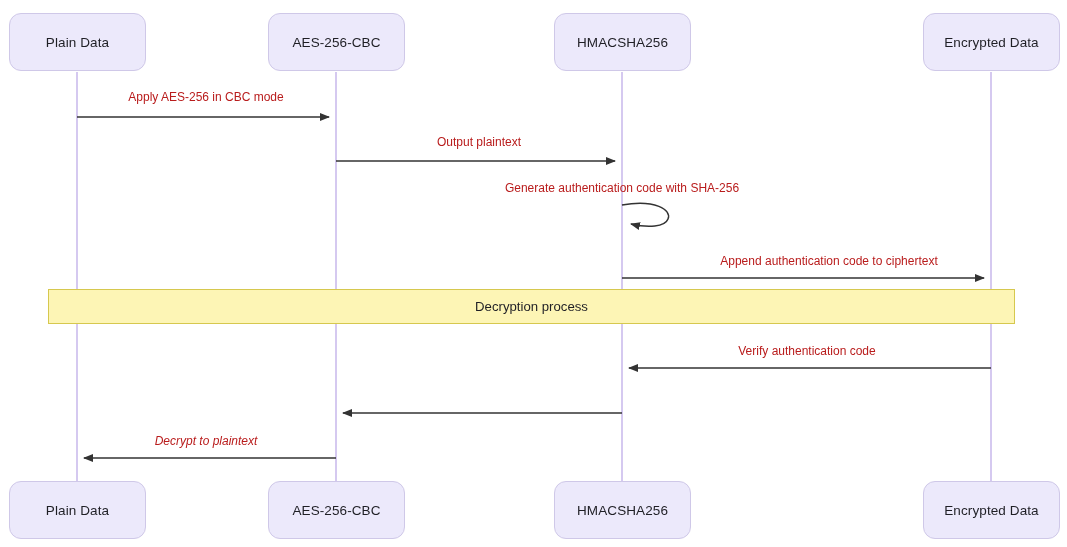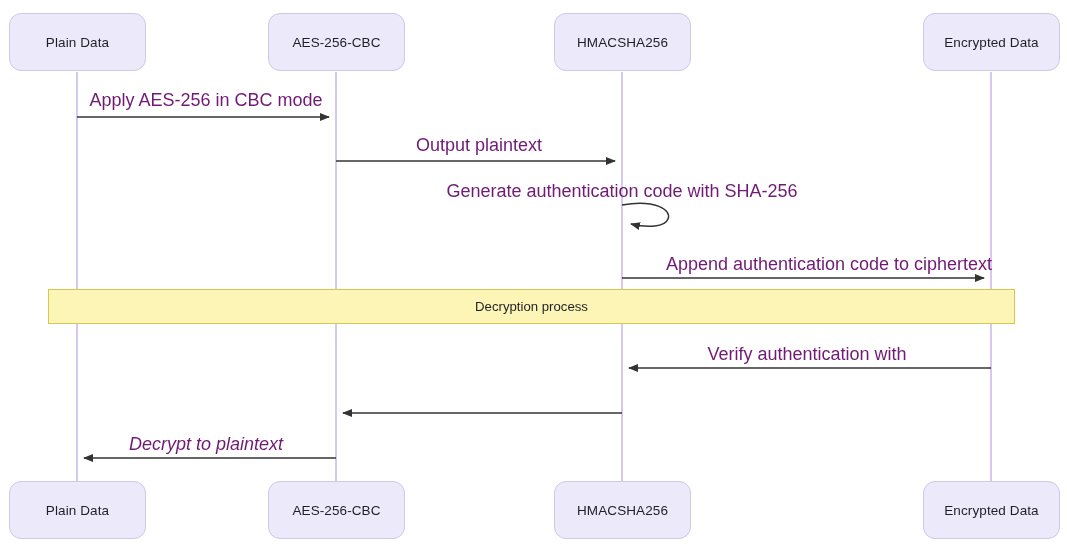--- a/index.html
+++ b/index.html
@@ -40,22 +40,22 @@
   .actor-label {
     font-family: "Liberation Sans", sans-serif;
     font-size: 13.5px;
     color: #1f1f25;
     letter-spacing: .1px;
     white-space: nowrap;
   }
   .msg-label {
     position: absolute;
     font-family: "Liberation Sans", sans-serif;
-    font-size: 18px;
-    color: #701a75;
+    font-size: 12px;
+    color: #b91c1c;
     white-space: nowrap;
     transform: translateX(-50%);
     text-align: center;
   }
   .note-band {
     position: absolute;
     box-sizing: border-box;
     background: #FDF5B5;
     border: 1px solid #D6C84E;
     display: flex;
@@ -112,21 +112,21 @@
     <span class="actor-label">HMACSHA256</span>
   </div>
   <div class="actor-box" style="left:923px; top:13px; width:137px; height:58px;">
     <span class="actor-label">Encrypted Data</span>
   </div>
 
   <div class="msg-label" style="left:206px; top:90px;">Apply AES-256 in CBC mode</div>
   <div class="msg-label" style="left:479px; top:135px;">Output plaintext</div>
   <div class="msg-label" style="left:622px; top:181px;">Generate authentication code with SHA-256</div>
   <div class="msg-label" style="left:807px; top:254px;margin-left:22px;">Append authentication code to ciphertext</div>
-  <div class="msg-label" style="left:807px; top:344px;">Verify authentication with</div>
+  <div class="msg-label" style="left:807px; top:344px;">Verify authentication code</div>
   <div class="msg-label" style="left:206px; top:434px;font-style:italic;">Decrypt to plaintext</div>
 
   <div class="note-band" style="left:48px; top:289px; width:967px; height:35px;">
     <span class="note-label">Decryption process</span>
   </div>
 
   <div class="actor-box" style="left:9px; top:481px; width:137px; height:58px;">
     <span class="actor-label">Plain Data</span>
   </div>
   <div class="actor-box" style="left:268px; top:481px; width:137px; height:58px;">

